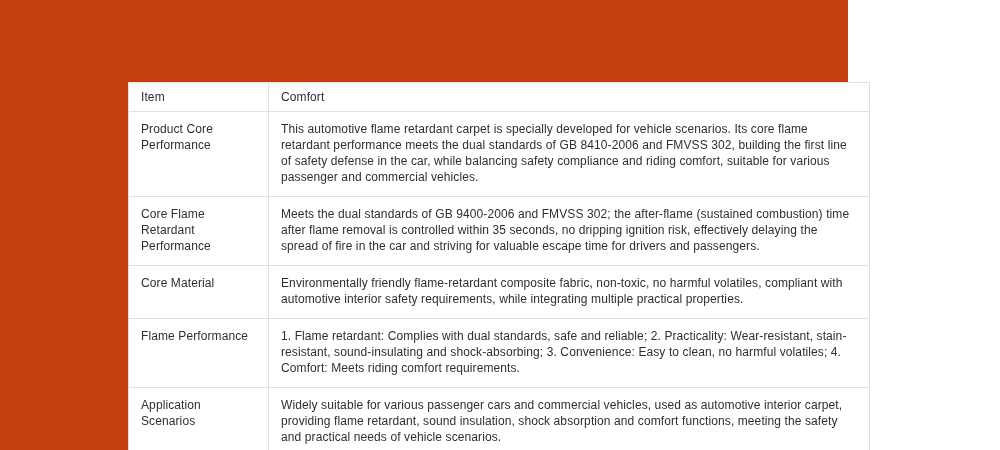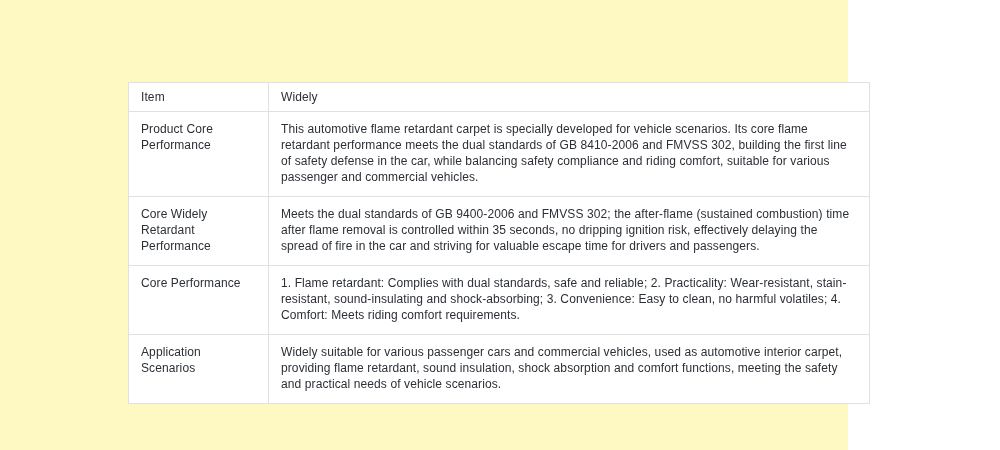--- a/index.html
+++ b/index.html
@@ -7,21 +7,21 @@
     width: 1000px;
     height: 450px;
     background: #ffffff;
     font-family: "Liberation Sans", "DejaVu Sans", sans-serif;
     overflow: hidden;
   }
   .page {
     position: relative;
     width: 848px;
     height: 450px;
-    background: #fef9c3;
+    background: #c2410c;
   }
   .spec-table {
     position: absolute;
     left: 128px;
     top: 82px;
     width: 741px;
     border-collapse: collapse;
     table-layout: fixed;
     background: #ffffff;
   }
@@ -56,34 +56,38 @@
 
 <div class="page">
   <table class="spec-table">
     <colgroup>
       <col class="col-item">
       <col class="col-details">
     </colgroup>
     <thead>
       <tr>
         <th>Item</th>
-        <th>Widely</th>
+        <th>Comfort</th>
       </tr>
     </thead>
     <tbody>
       <tr>
         <td class="item-cell">Product Core Performance</td>
         <td class="details-cell">This automotive flame retardant carpet is specially developed for vehicle scenarios. Its core flame retardant performance meets the dual standards of GB 8410-2006 and FMVSS 302, building the first line of safety defense in the car, while balancing safety compliance and riding comfort, suitable for various passenger and commercial vehicles.</td>
       </tr>
       <tr>
-        <td class="item-cell">Core Widely Retardant Performance</td>
+        <td class="item-cell">Core Flame Retardant Performance</td>
         <td class="details-cell">Meets the dual standards of GB 9400-2006 and FMVSS 302; the after-flame (sustained combustion) time after flame removal is controlled within 35 seconds, no dripping ignition risk, effectively delaying the spread of fire in the car and striving for valuable escape time for drivers and passengers.</td>
       </tr>
       <tr>
-        <td class="item-cell">Core Performance</td>
+        <td class="item-cell">Core Material</td>
+        <td class="details-cell">Environmentally friendly flame-retardant composite fabric, non-toxic, no harmful volatiles, compliant with automotive interior safety requirements, while integrating multiple practical properties.</td>
+      </tr>
+      <tr>
+        <td class="item-cell">Flame Performance</td>
         <td class="details-cell">1. Flame retardant: Complies with dual standards, safe and reliable; 2. Practicality: Wear-resistant, stain-resistant, sound-insulating and shock-absorbing; 3. Convenience: Easy to clean, no harmful volatiles; 4. Comfort: Meets riding comfort requirements.</td>
       </tr>
       <tr>
         <td class="item-cell">Application Scenarios</td>
         <td class="details-cell">Widely suitable for various passenger cars and commercial vehicles, used as automotive interior carpet, providing flame retardant, sound insulation, shock absorption and comfort functions, meeting the safety and practical needs of vehicle scenarios.</td>
       </tr>
     </tbody>
   </table>
 </div>
 

